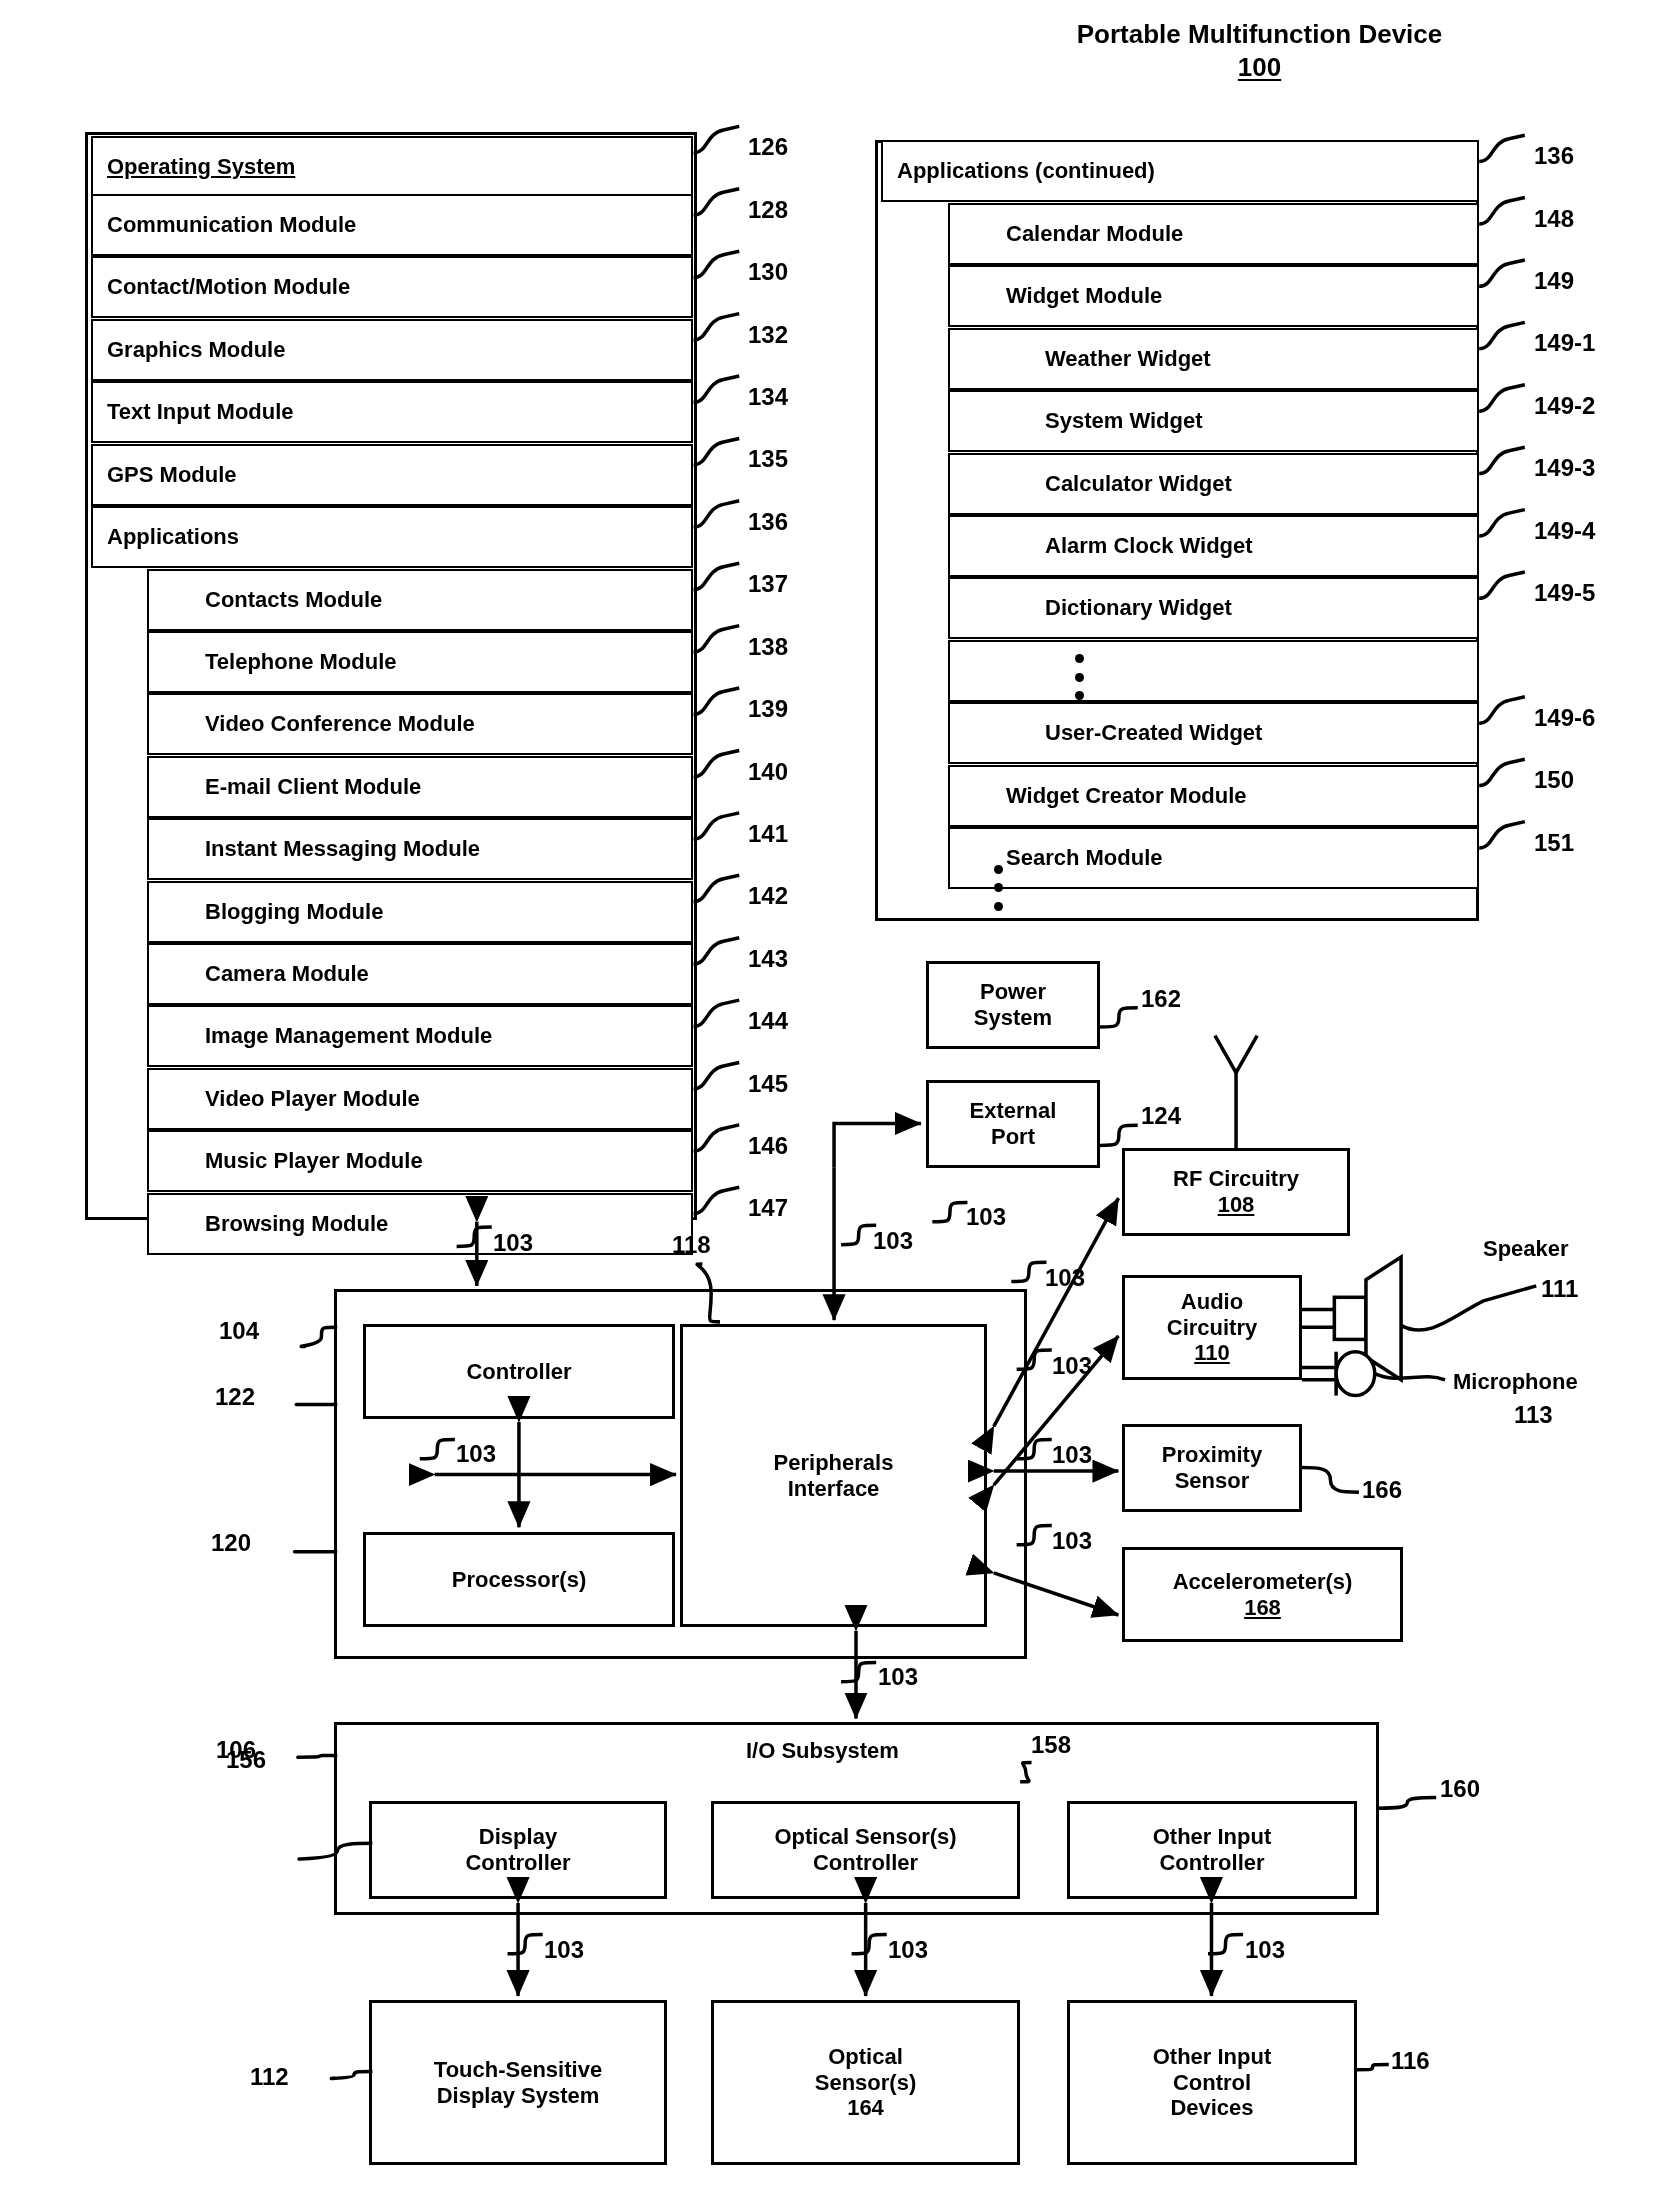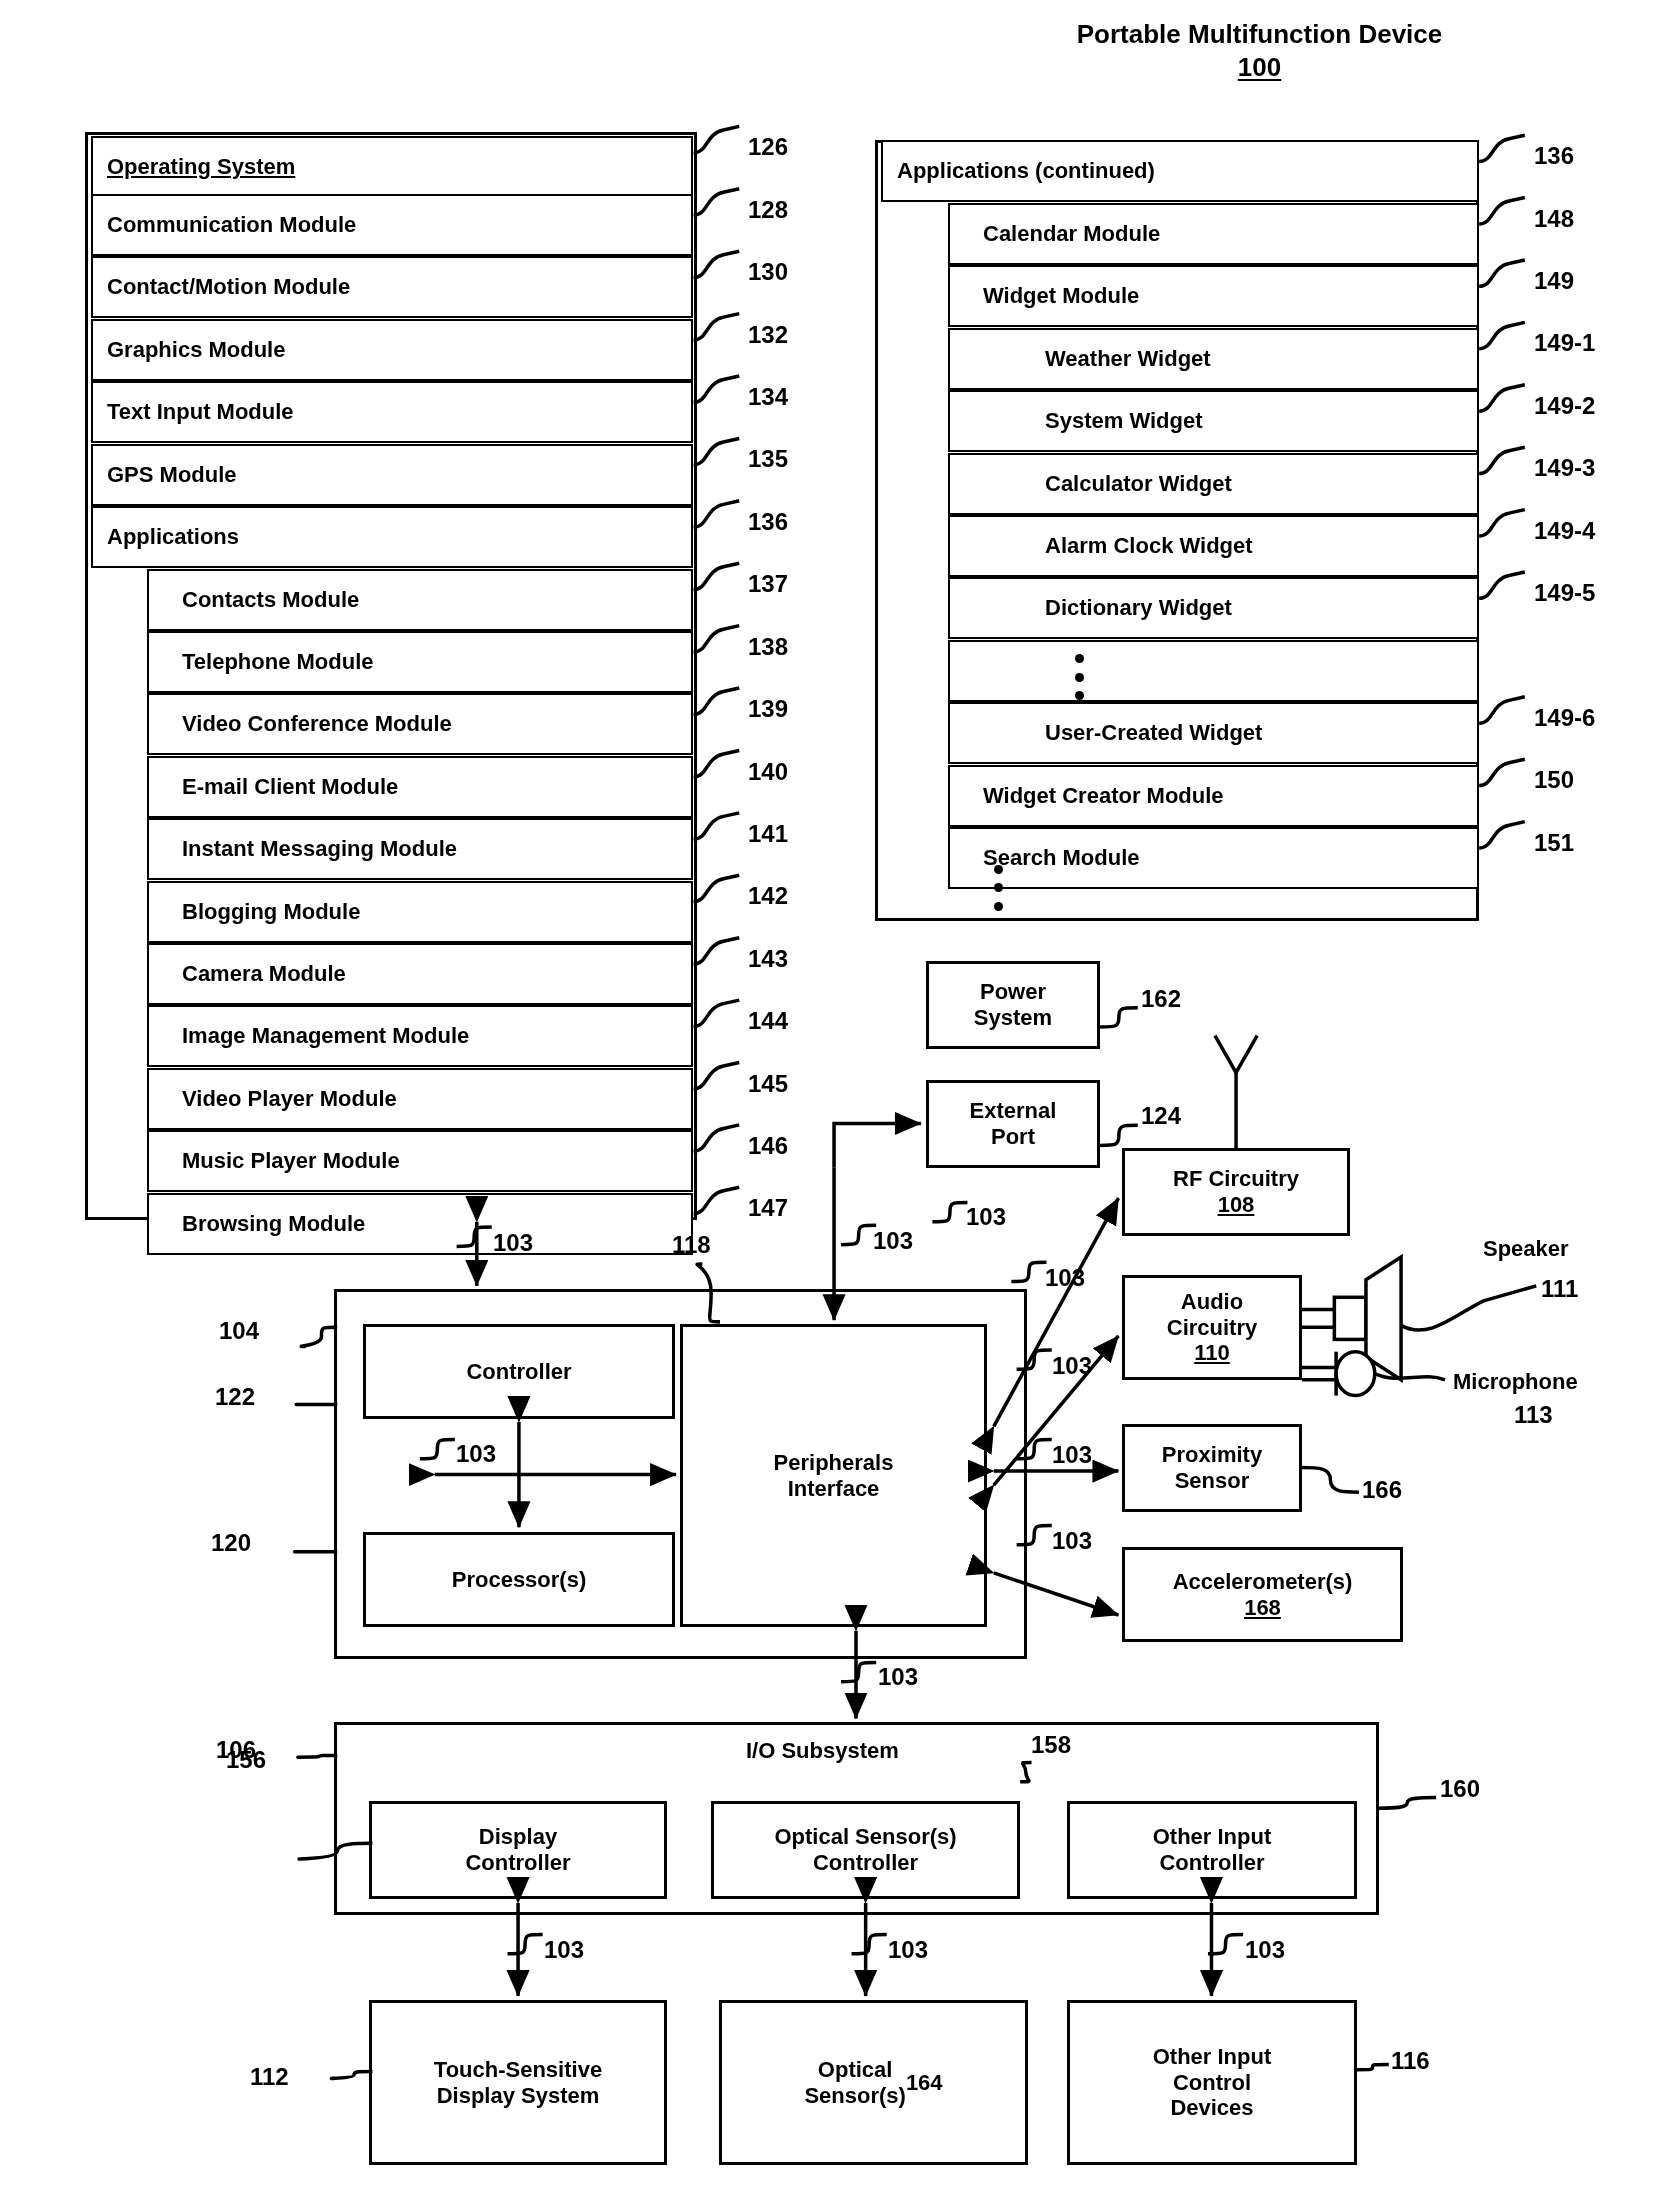--- a/index.html
+++ b/index.html
@@ -8,21 +8,21 @@
        color:#000;-webkit-font-smoothing:none;}
   .abs{position:absolute;}
   .ttl{font-weight:bold;font-size:26px;text-align:center;line-height:1.30;}
   .ttl u{text-decoration:underline;text-underline-offset:2.6px;}
   
   .panel{position:absolute;border:3.5px solid #000;box-sizing:border-box;background:#fff;}
   .rowbox{position:absolute;border:2.6px solid #000;box-sizing:border-box;background:#fff;
           display:flex;align-items:center;}
   .rowbox > span{font-weight:bold;font-size:22px;white-space:nowrap;}
   .ind0 > span{padding-left:14px;}
-  .ind1 > span{padding-left:33px;}
+  .ind1 > span{padding-left:56px;}
   .ind2 > span{padding-left:95px;}
   
   .blk{position:absolute;border:3.5px solid #000;box-sizing:border-box;background:#fff;
        display:flex;align-items:center;justify-content:center;text-align:center;
        font-weight:bold;font-size:22px;line-height:1.18;}
   .blk u{text-decoration:underline;text-underline-offset:1.8px;}
   .outline{position:absolute;border:3.5px solid #000;box-sizing:border-box;background:transparent;}
   
   .ref{position:absolute;font-weight:bold;font-size:24px;white-space:nowrap;}
   .lbl{position:absolute;font-weight:bold;font-size:22px;white-space:nowrap;text-align:center;}
@@ -249,21 +249,21 @@
 <div class="blk" style="left:1067px;top:1801px;width:290px;height:98px;">
   <span>Other Input<br>Controller</span>
 </div>
 <div class="ref" style="left:1440px;top:1775px;">160</div>
 
 <div class="blk" style="left:369px;top:2000px;width:298px;height:165px;">
   <span>Touch-Sensitive<br>Display System</span>
 </div>
 <div class="ref" style="left:250px;top:2063px;">112</div>
 
-<div class="blk" style="left:711px;top:2000px;width:309px;height:165px;margin-left:8px;">
+<div class="blk" style="left:711px;top:2000px;width:309px;height:165px;flex-direction:column;">
   <span>Optical<br>Sensor(s)</span>
   <span>164</span>
 </div>
 
 <div class="blk" style="left:1067px;top:2000px;width:290px;height:165px;">
   <span>Other Input<br>Control<br>Devices</span>
 </div>
 <div class="ref" style="left:1391px;top:2047px;">116</div>
 
 <div class="ref" style="left:493px;top:1229px;">103</div>

